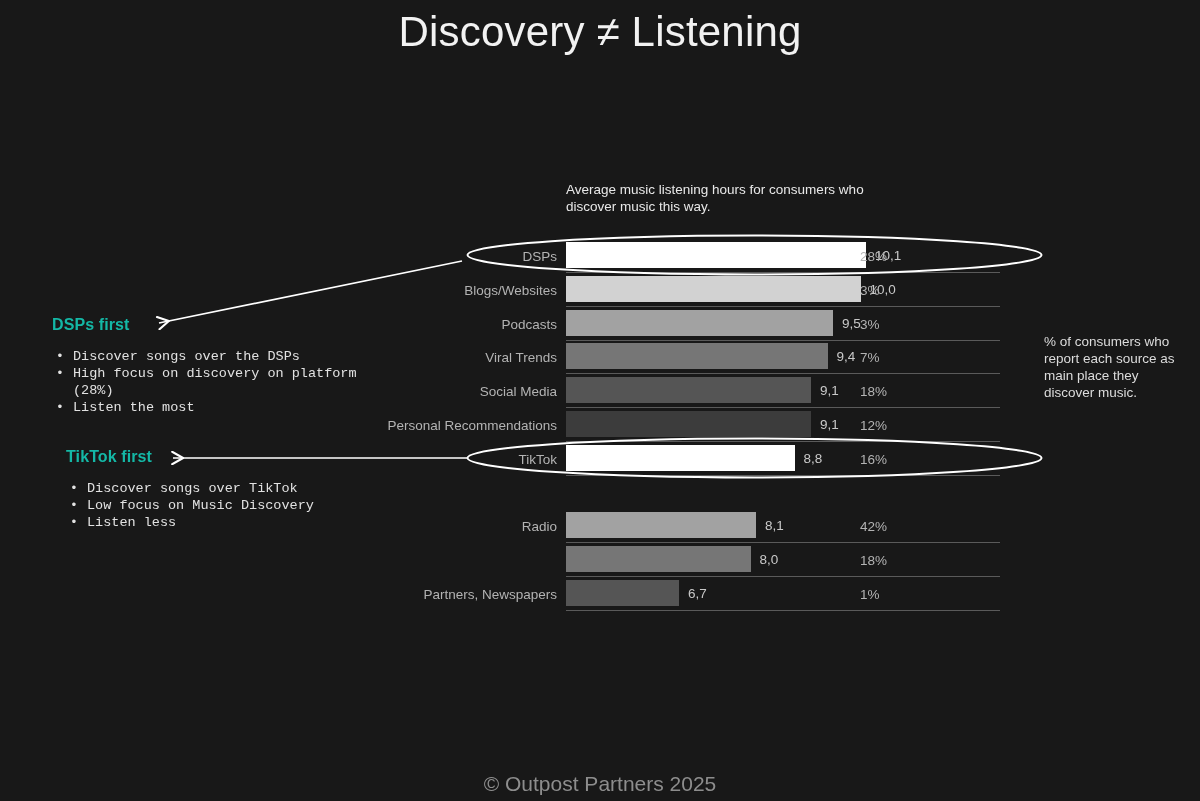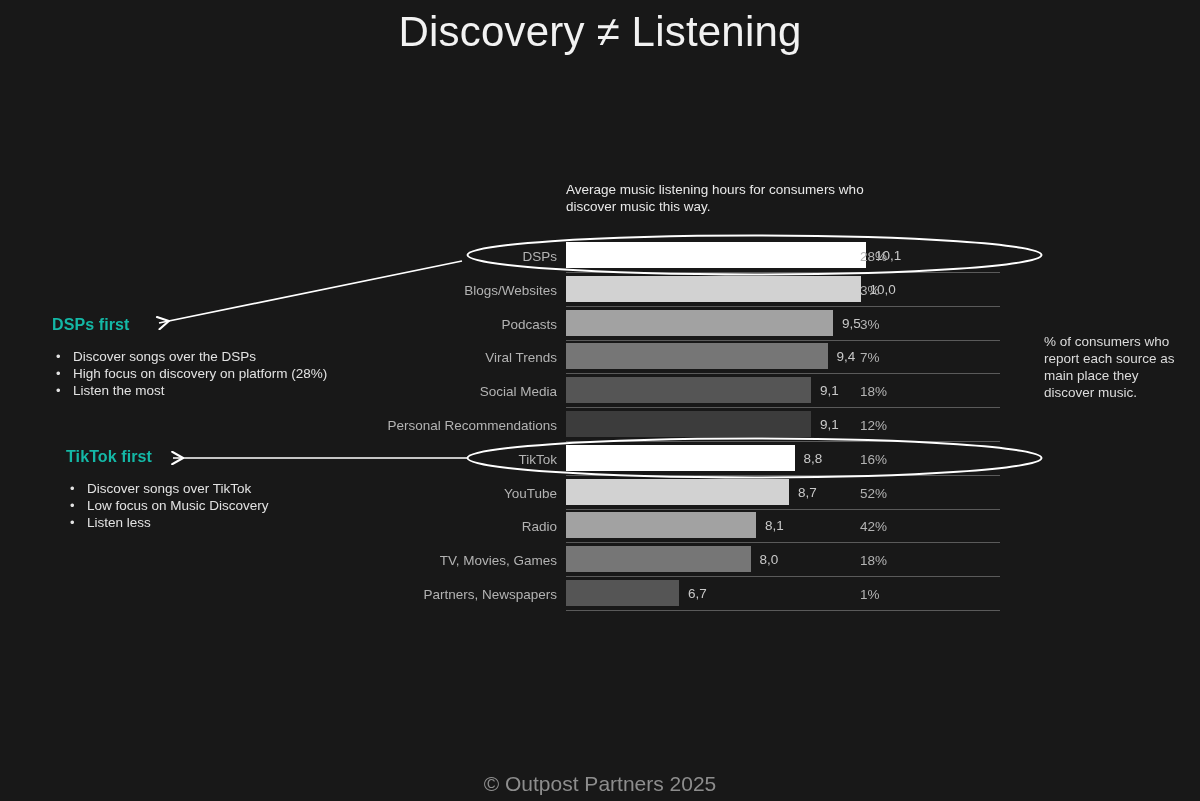--- a/index.html
+++ b/index.html
@@ -51,21 +51,21 @@
   }
 
   
   .callout{position:absolute;}
   .callout-title{
     font-size:16px;font-weight:bold;color:#14b8a6;letter-spacing:0.1px;
   }
   .callout ul{margin:14px 0 0 0;padding:0;list-style:none;}
   .callout li{
     font-size:13.5px;color:#e2e2e2;line-height:17px;
-    padding-left:21px;position:relative;
+    padding-left:21px;position:relative;font-family:Liberation Mono, monospace;
   }
   .callout li::before{
     content:"\2022";position:absolute;left:4px;top:0;color:#e2e2e2;font-size:13px;
   }
   #callout-dsps{left:52px;top:316px;width:330px;}
   #callout-tiktok{left:52px;top:448px;width:330px;margin-left:14px;}
 
   
   #overlay{position:absolute;left:0;top:0;width:1200px;height:801px;pointer-events:none;}
 
@@ -136,38 +136,29 @@
         <div class="bar-pct">12%</div>
       </div>
       <div class="row" style="top: 442.8px;">
         <div class="row-label">TikTok</div>
         <div class="track">
           <div class="bar" style="width: 228.5px; background: rgb(255, 255, 255);"></div>
         </div>
         <div class="bar-value" style="left: 803.5px;">8,8</div>
         <div class="bar-pct">16%</div>
       </div>
-      <div class="row" style="top: 476.6px;">
-        <div class="row-label">YouTube</div>
-        <div class="track">
-          <div class="bar" style="width: 223px; background: rgb(210, 210, 210);"></div>
-        </div>
-        <div class="bar-value" style="left: 798px;">8,7</div>
-        <div class="bar-pct">52%</div>
-      </div>
       <div class="row" style="top: 510.4px;">
         <div class="row-label">Radio</div>
         <div class="track">
           <div class="bar" style="width: 190px; background: rgb(162, 162, 162);"></div>
         </div>
         <div class="bar-value" style="left: 765px;">8,1</div>
         <div class="bar-pct">42%</div>
       </div>
       <div class="row" style="top: 544.2px;">
-        <div class="row-label">TV, Movies, Games</div>
         <div class="track">
           <div class="bar" style="width: 184.5px; background: rgb(118, 118, 118);"></div>
         </div>
         <div class="bar-value" style="left: 759.5px;">8,0</div>
         <div class="bar-pct">18%</div>
       </div>
       <div class="row" style="top: 578px;">
         <div class="row-label">Partners, Newspapers</div>
         <div class="track">
           <div class="bar" style="width: 113px; background: rgb(85, 85, 85);"></div>

